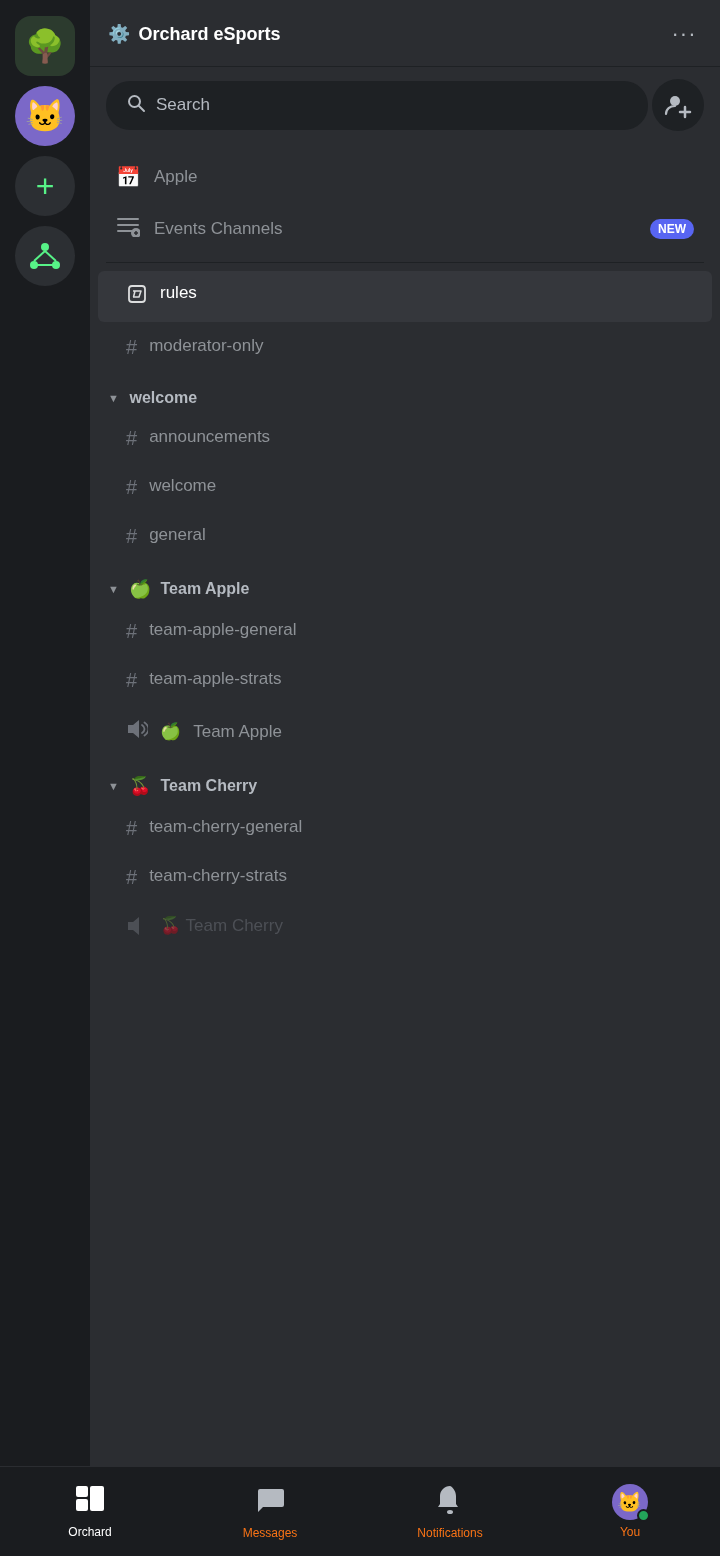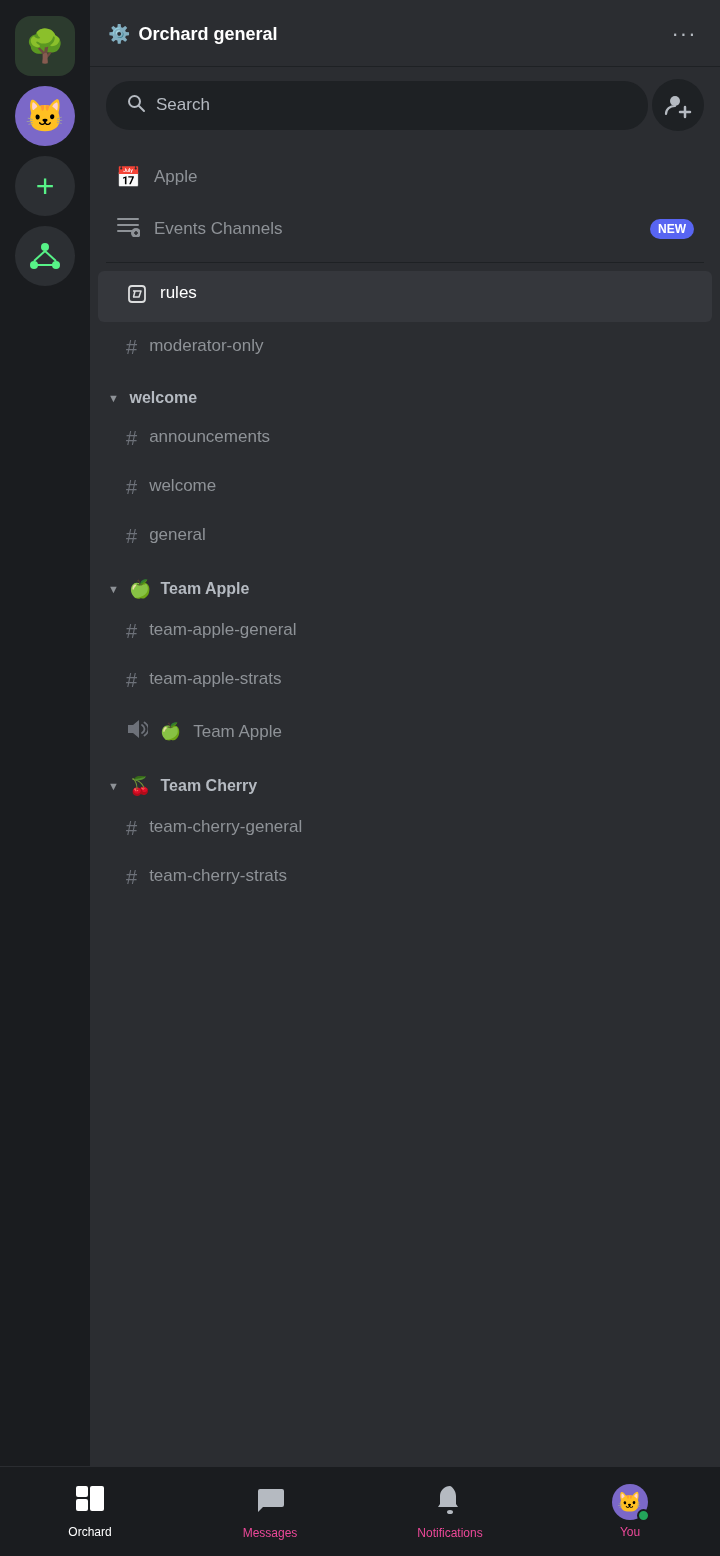--- a/index.html
+++ b/index.html
@@ -285,21 +285,21 @@
       font-size: 28px;
       color: #b5bac1;
     }
 
     .nav-item.active .nav-icon {
       color: #ffffff;
     }
 
     .nav-label {
       font-size: 12px;
-      color: #ec4899;
+      color: #f97316;
     }
 
     .nav-item.active .nav-label {
       color: #ffffff;
     }
 
     .nav-avatar {
       width: 36px;
       height: 36px;
       border-radius: 50%;
@@ -351,21 +351,21 @@
       <line x1="6" y1="26" x2="28" y2="26" stroke="#57f287" stroke-width="2"></line>
     </svg>
   </div>
 </div>
 
 <div class="channel-panel">
 
   <div class="panel-header">
     <div class="server-title">
       <span class="server-title-icon">⚙️</span>
-      <span>Orchard general</span>
+      <span>Orchard eSports</span>
     </div>
     <div class="more-btn">···</div>
   </div>
 
   <div class="search-row">
     <div class="search-box">
       <span class="search-icon-svg">
         <svg width="20" height="20" viewBox="0 0 20 20" fill="none">
           <circle cx="8.5" cy="8.5" r="5.5" stroke="#b5bac1" stroke-width="2"></circle>
           <line x1="13" y1="13" x2="18" y2="18" stroke="#b5bac1" stroke-width="2" stroke-linecap="round"></line>
@@ -476,20 +476,28 @@
 
     <div class="channel-item">
       <span class="hash-icon">#</span>
       <span>team-cherry-general</span>
     </div>
     <div class="channel-item">
       <span class="hash-icon">#</span>
       <span>team-cherry-strats</span>
     </div>
 
+    <div class="channel-item" style="opacity:0.5;">
+      <span class="voice-icon">
+        <svg width="22" height="22" viewBox="0 0 22 22" fill="none">
+          <polygon points="2,7 2,15 7,15 13,20 13,2 7,7" fill="#6d7179"></polygon>
+        </svg>
+      </span>
+      <span style="color:#6d7179;">🍒 Team Cherry</span>
+    </div>
 
     <div style="height: 100px;"></div>
   </div>
 </div>
 
 <div class="bottom-nav">
   <div class="nav-item active">
     <span class="nav-icon">
       <svg width="30" height="28" viewBox="0 0 30 28" fill="none">
         <rect x="1" y="14" width="12" height="12" rx="2" fill="white"></rect>

